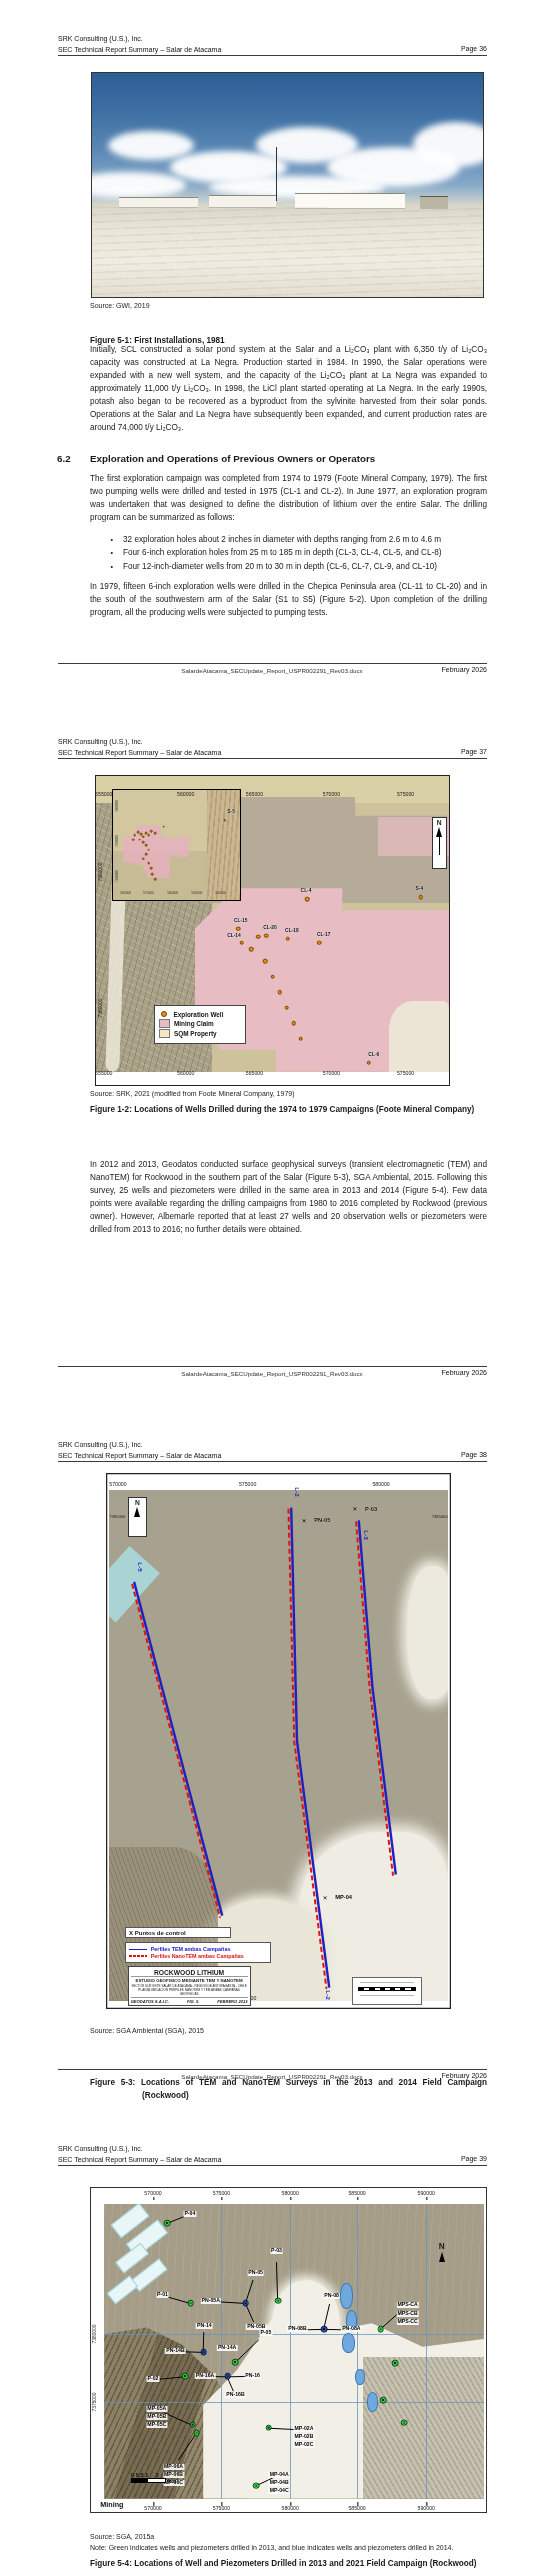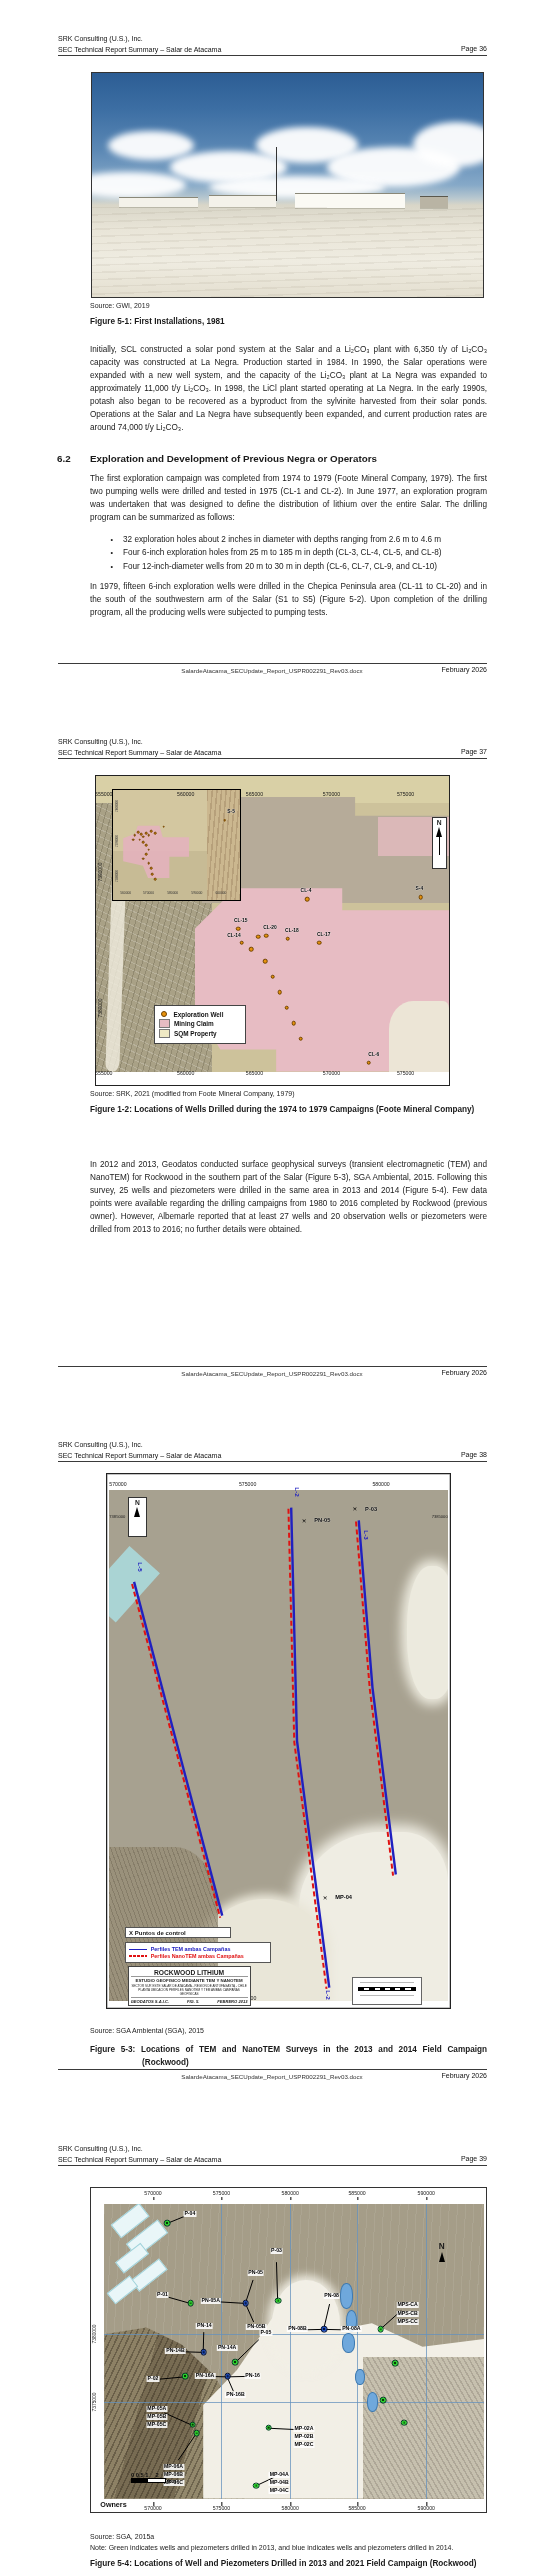--- a/index.html
+++ b/index.html
@@ -167,26 +167,26 @@
     <i class="cloud" style="left:-6%;top:44%;width:30%;height:12%"></i>
     <i class="cloud" style="left:30%;top:46%;width:45%;height:10%"></i>
     <div class="shed" style="left:7%;top:55.5%;width:20%;height:4%"></div>
     <div class="shed" style="left:30%;top:54.5%;width:17%;height:5%"></div>
     <div class="shed" style="left:52%;top:53.5%;width:28%;height:6.5%;background:#fbfaf4"></div>
     <div class="shed" style="left:84%;top:55%;width:7%;height:5%;background:#b9b4a4;border-top-color:#5a574c"></div>
     <div class="mast" style="left:47%;top:33%;height:24%"></div>
     <div class="groundtex"></div>
   </div>
   <div class="src" style="top:302px">Source: GWI, 2019</div>
-  <div class="cap" style="top:315px">Figure 5-1: First Installations, 1981</div>
+  <div class="cap" style="top:334px">Figure 5-1: First Installations, 1981</div>
 
   <div class="bt" style="top:343px">Initially, SCL constructed a solar pond system at the Salar and a Li₂CO₃ plant with 6,350 t/y of Li₂CO₃ capacity was constructed at La Negra. Production started in 1984. In 1990, the Salar operations were expanded with a new well system, and the capacity of the Li₂CO₃ plant at La Negra was expanded to approximately 11,000 t/y Li₂CO₃. In 1998, the LiCl plant started operating at La Negra. In the early 1990s, potash also began to be recovered as a byproduct from the sylvinite harvested from their solar ponds. Operations at the Salar and La Negra have subsequently been expanded, and current production rates are around 74,000 t/y Li₂CO₃.</div>
 
   <div class="sec" style="top:453px">
-    <span class="num">6.2</span><span>Exploration and Development of Previous Negra or Operators</span>
+    <span class="num">6.2</span><span>Exploration and Operations of Previous Owners or Operators</span>
   </div>
 
   <div class="bt" style="top:472px">The first exploration campaign was completed from 1974 to 1979 (Foote Mineral Company, 1979). The first two pumping wells were drilled and tested in 1975 (CL-1 and CL-2). In June 1977, an exploration program was undertaken that was designed to define the distribution of lithium over the entire Salar. The drilling program can be summarized as follows:</div>
   <div class="bullets" style="top:533px">
       <span class="bullet-item">32 exploration holes about 2 inches in diameter with depths ranging from 2.6 m to 4.6 m</span>
       <span class="bullet-item">Four 6-inch exploration holes from 25 m to 185 m in depth (CL-3, CL-4, CL-5, and CL-8)</span>
       <span class="bullet-item">Four 12-inch-diameter wells from 20 m to 30 m in depth (CL-6, CL-7, CL-9, and CL-10)</span>
     </div>
   <div class="bt" style="top:580px">In 1979, fifteen 6-inch exploration wells were drilled in the Chepica Peninsula area (CL-11 to CL-20) and in the south of the southwestern arm of the Salar (S1 to S5) (Figure 5-2). Upon completion of the drilling program, all the producing wells were subjected to pumping tests.</div>
 
@@ -383,21 +383,21 @@
       <b class="mlabel ltag" style="left: 64.4%; top: 97.6%;">L-2</b>
       <i class="dot xm" style="left: 57.5%; top: 8.8%;"></i>
       <b class="mlabel xl" style="left: 62.8%; top: 8.6%;">PN-05</b>
       <i class="dot xm" style="left: 72.3%; top: 6.7%;"></i>
       <b class="mlabel xl" style="left: 77%; top: 6.5%;">P-03</b>
       <i class="dot xm" style="left: 63.6%; top: 79.5%;"></i>
       <b class="mlabel xl" style="left: 69%; top: 79.3%;">MP-04</b>
     </div>
 
   <div class="src" style="top:621px">Source: SGA Ambiental (SGA), 2015</div>
-  <div class="cap" style="top:637px">Figure 5-3: Locations of TEM and NanoTEM Surveys in the 2013 and 2014 Field Campaign (Rockwood)</div>
+  <div class="cap" style="top:670px">Figure 5-3: Locations of TEM and NanoTEM Surveys in the 2013 and 2014 Field Campaign (Rockwood)</div>
 
   <div class="frule"></div>
   <div class="fname">SalardeAtacama_SECUpdate_Report_USPR002291_Rev03.docx</div>
   <div class="fdate">February 2026</div>
 </div>
 
 <div class="page" id="p39">
   <div class="hdr">
     <div>SRK Consulting (U.S.), Inc.</div>
     <div>SEC Technical Report Summary – Salar de Atacama</div>
@@ -520,21 +520,21 @@
         <b class="mlabel wl4" style="left: 52.5%; top: 79.3%;">MP-02B</b>
         <b class="mlabel wl4" style="left: 52.5%; top: 82%;">MP-02C</b>
         <i class="dot g" style="left: 39.9%; top: 95.6%;"></i>
         <b class="mlabel wl4" style="left: 46%; top: 91.9%;">MP-04A</b>
         <b class="mlabel wl4" style="left: 46%; top: 94.6%;">MP-04B</b>
         <b class="mlabel wl4" style="left: 46%; top: 97.3%;">MP-04C</b>
         <i class="dot g" style="left: 76.5%; top: 54.2%;"></i>
         <i class="dot g" style="left: 73.4%; top: 66.6%;"></i>
         <i class="dot g" style="left: 78.9%; top: 74.3%;"></i>
       </div>
-    <div class="leyenda">Owners</div>
+    <div class="leyenda">Mining</div>
   </div>
 
   <div class="src" style="top:423px">Source: SGA, 2015a</div>
   <div class="src" style="top:434px">Note: Green indicates wells and piezometers drilled in 2013, and blue indicates wells and piezometers drilled in 2014.</div>
   <div class="cap" style="top:447px">Figure 5-4: Locations of Well and Piezometers Drilled in 2013 and 2021 Field Campaign (Rockwood)</div>
 
 </div>
 
 
 </body></html>

